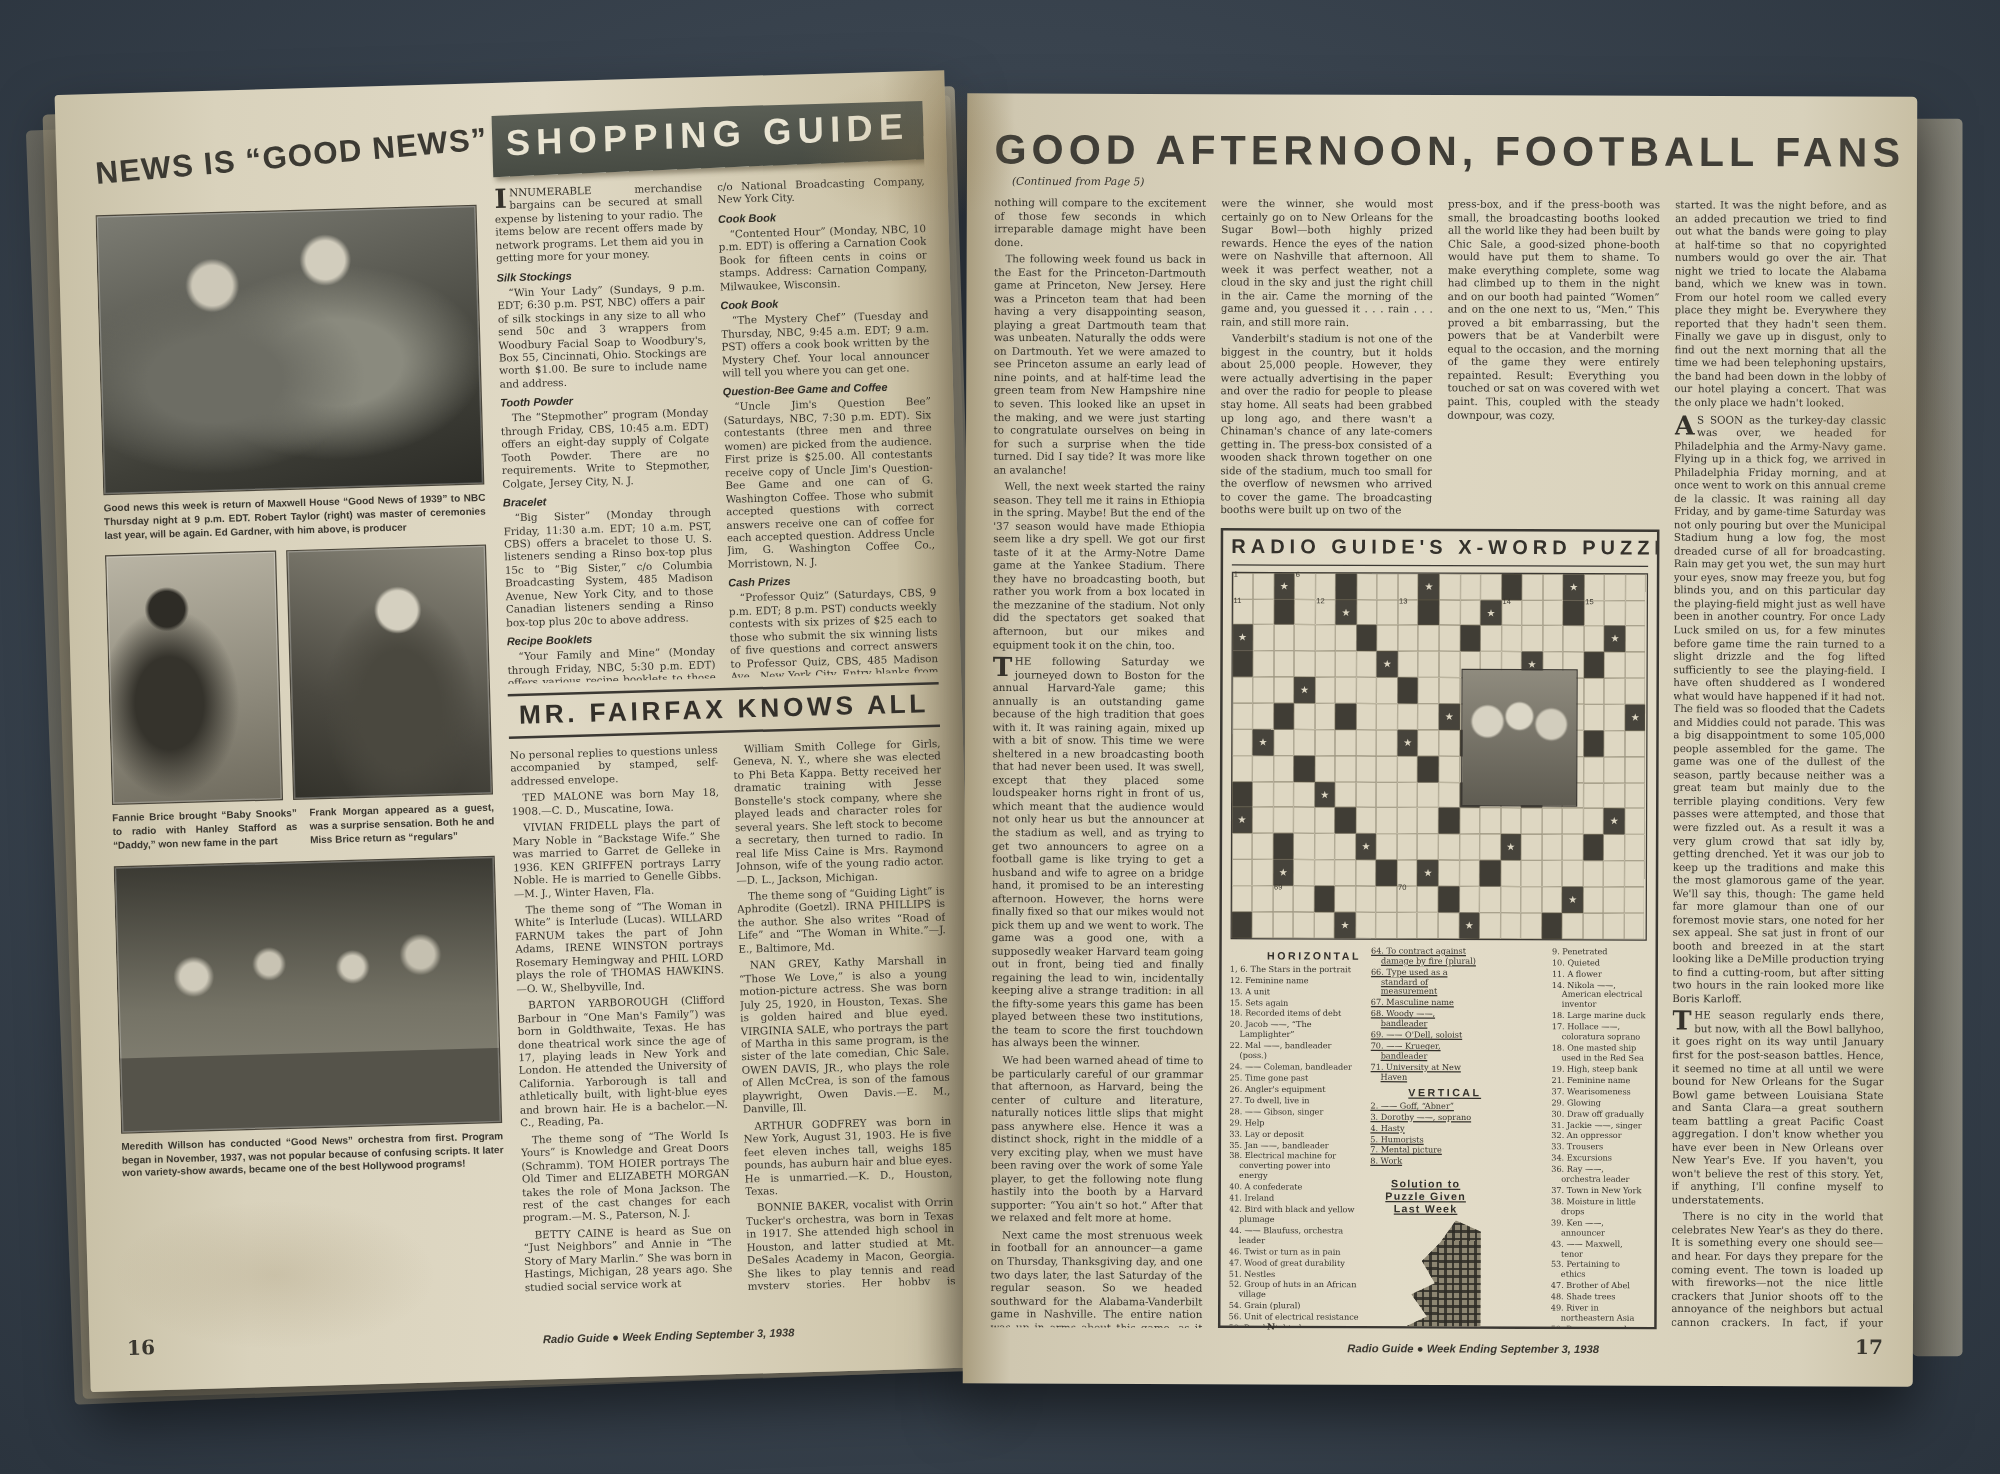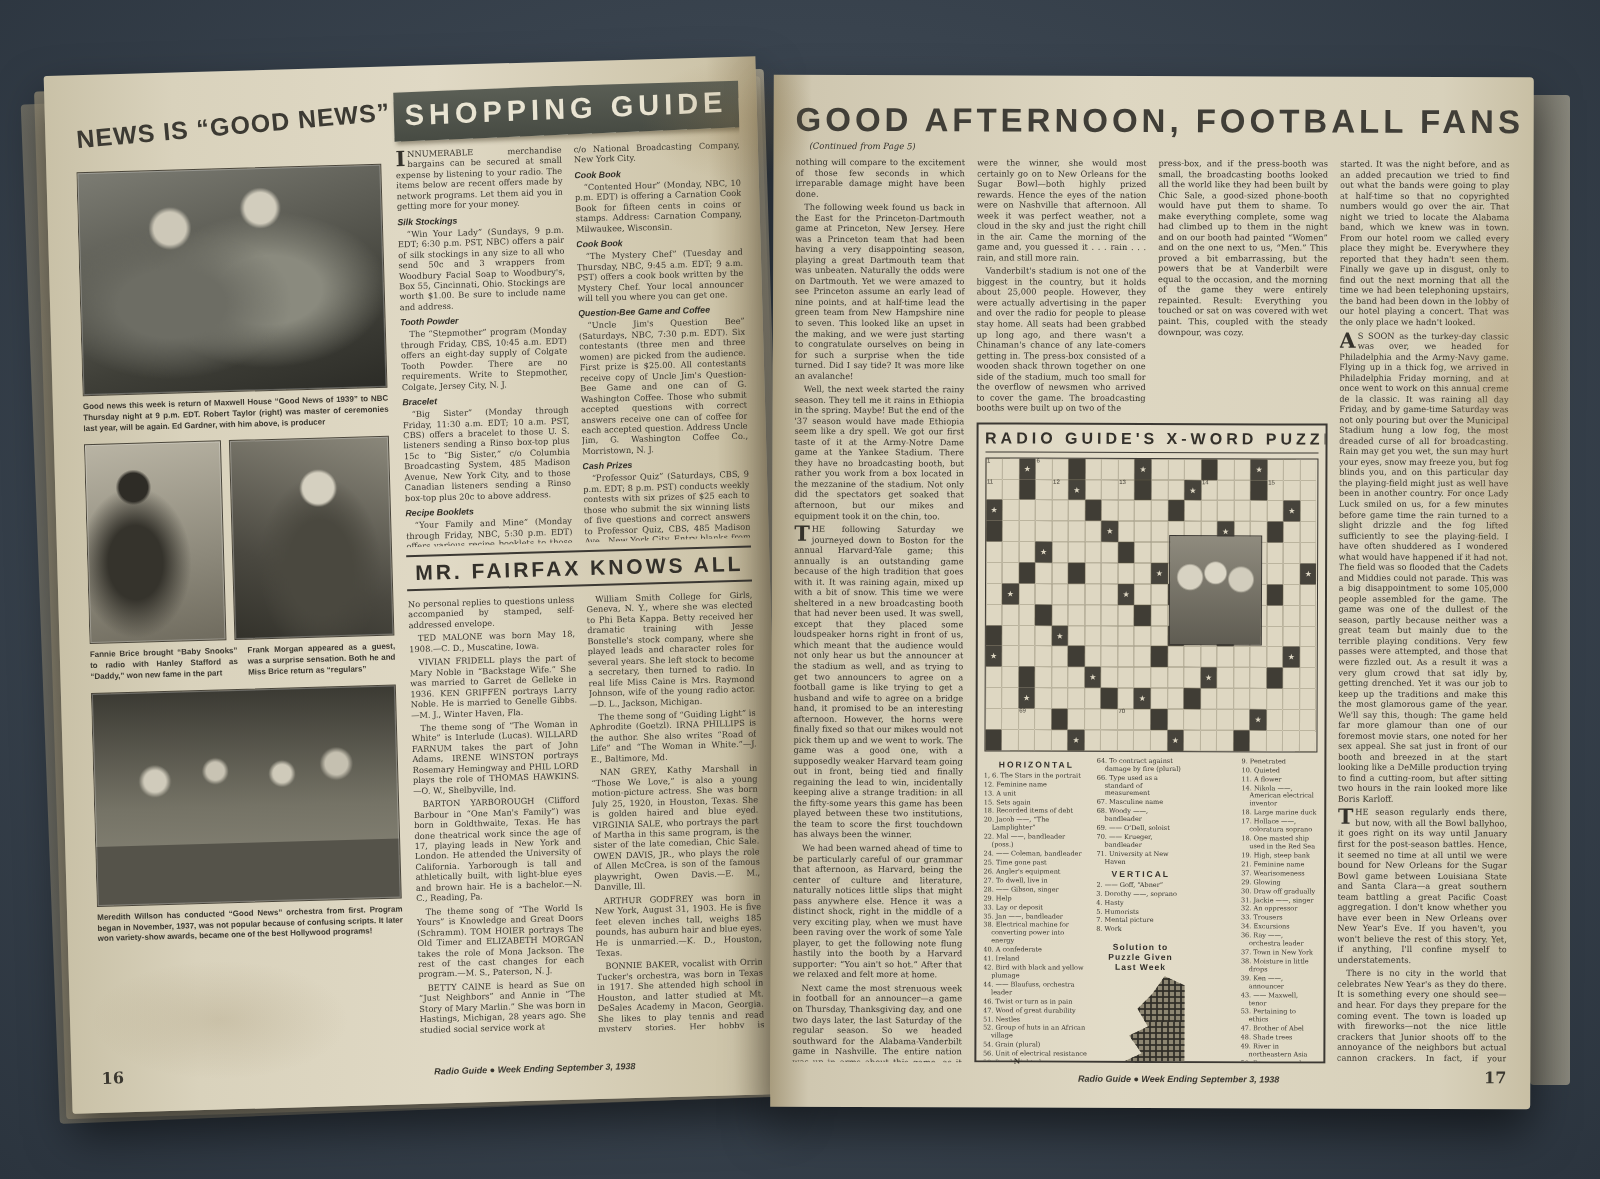--- a/index.html
+++ b/index.html
@@ -101,24 +101,24 @@
   .xnum{position:absolute;top:-1px;left:1px;font-size:6px;color:#3a372f;font-family:"Liberation Sans",sans-serif;}
   .grid-photo{position:absolute;left:55.5%;top:26%;width:27.5%;height:37%;border:1.5px solid #3b3833;
     background:
       radial-gradient(circle at 22% 38%, #d7d2c2 0 12%, transparent 14%),
       radial-gradient(circle at 50% 34%, #dcd7c7 0 12%, transparent 14%),
       radial-gradient(circle at 78% 40%, #d2cdbd 0 12%, transparent 14%),
       linear-gradient(180deg,#8f8b7e,#5f5c52);}
   .clues{display:flex;gap:8px;margin-top:6px;height:318px;overflow:hidden;}
   .clue-col{overflow:hidden;}
   .clue-col.k1{width:39%;}
-  .clue-col.k2{width:33%;}
+  .clue-col.k2{width:33%;text-decoration:underline;}
   .clue-col.k3{width:28%;margin-left:48px;}
   .clue-head{font-family:"Liberation Sans",sans-serif;font-weight:700;font-size:8.5px;letter-spacing:2px;
-    text-align:center;margin:2px 0 3px;color:#33302a;}
+    text-align:right;margin:2px 0 3px;color:#33302a;}
   .clue{font:6.5px/1.22 "DejaVu Serif",serif;color:#35322b;margin:0 0 1px;text-align:left;padding-left:8px;text-indent:-8px;}
   .solution-label{font-family:"Liberation Sans",sans-serif;font-weight:700;font-size:8.5px;letter-spacing:1px;
     text-align:center;margin:8px 0 4px;color:#33302a;}
   .solution-head{width:104px;height:148px;margin:0 auto;background-color:#8d8672;
     background-image:
       repeating-linear-gradient(0deg,rgba(46,44,38,.85) 0 2px,transparent 2px 6px),
       repeating-linear-gradient(90deg,rgba(46,44,38,.85) 0 2px,transparent 2px 6px);
     clip-path:polygon(66% 0%,88% 7%,97% 22%,95% 46%,88% 64%,92% 78%,78% 86%,72% 100%,48% 100%,52% 88%,38% 84%,46% 78%,30% 72%,42% 66%,26% 58%,44% 52%,32% 40%,50% 34%,40% 22%,54% 12%);}
   .rp-footer{display:flex;align-items:baseline;margin-top:4px;position:relative;}
   .printer-mark{position:absolute;left:31%;top:-10px;font-size:7px;font-weight:700;}

